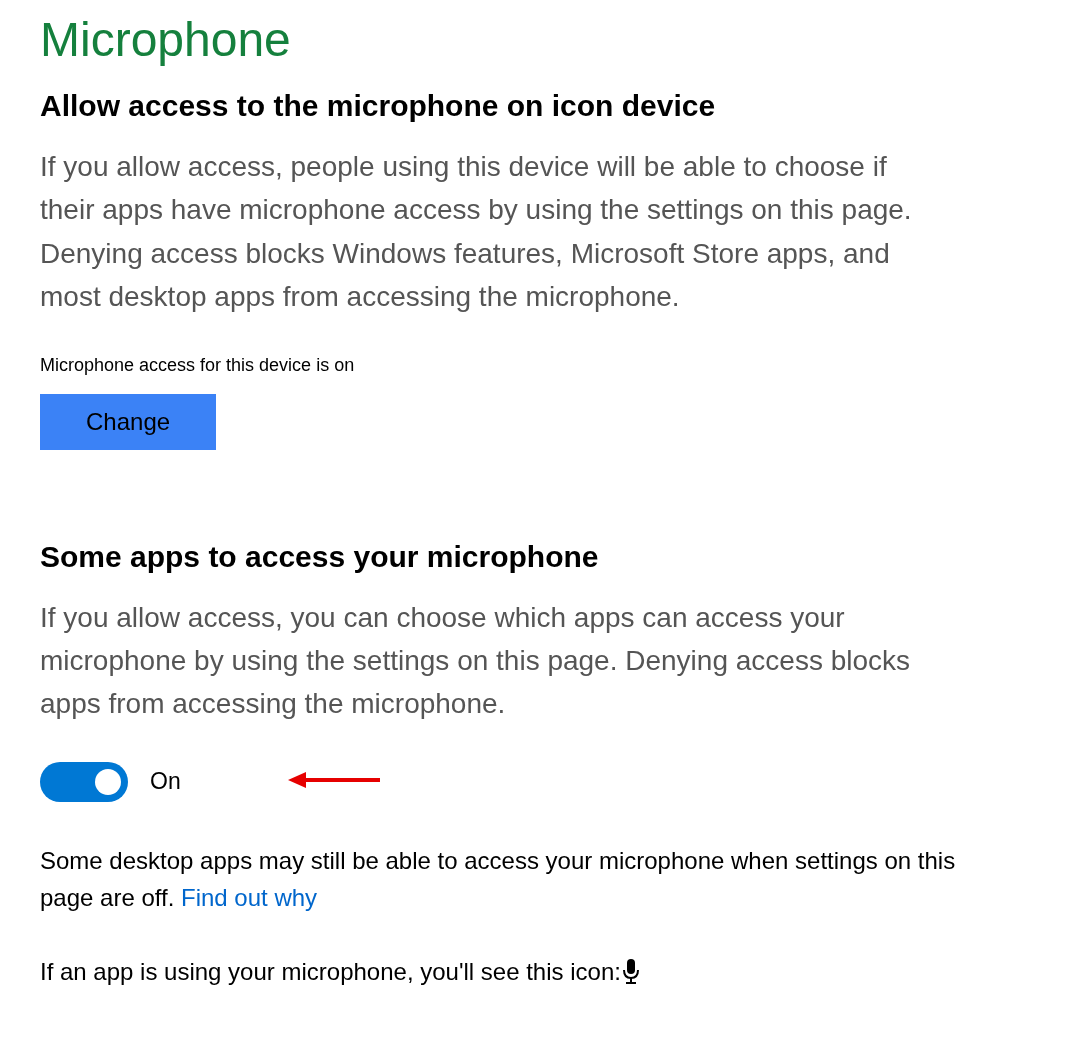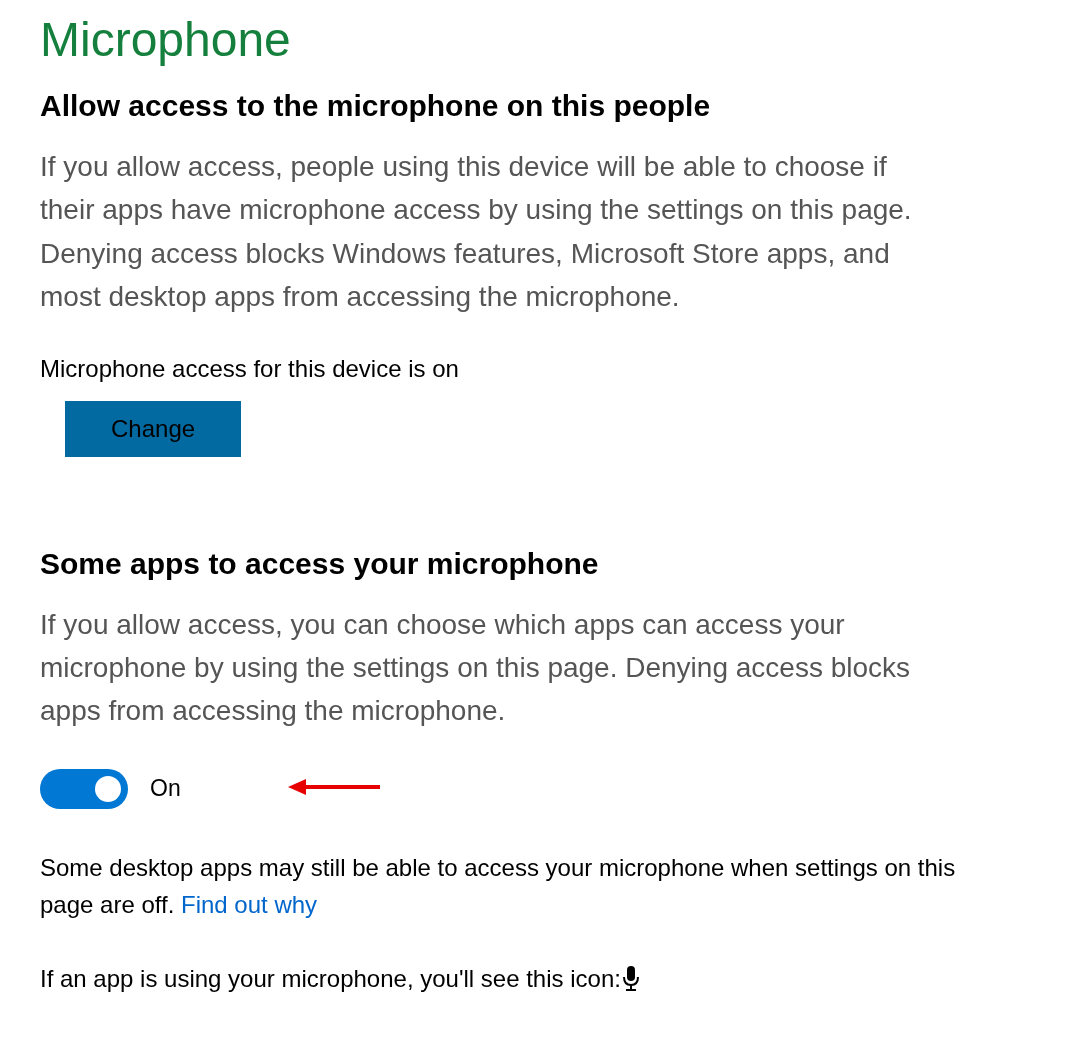--- a/index.html
+++ b/index.html
@@ -28,36 +28,35 @@
     }
     .description {
       font-size: 28px;
       font-weight: 400;
       color: #555;
       line-height: 1.55;
       margin-bottom: 36px;
       max-width: 880px;
     }
     .status-text {
-      font-size: 24px;
+      font-size: 18px;
       font-weight: 400;
       color: #000;
       margin-bottom: 18px;
     }
     .change-button {
       display: inline-block;
-      background: #0369a1;
+      background: #3b82f6;
       border: none;
       padding: 14px 46px;
       font-size: 24px;
       font-family: inherit;
       color: #000;
       cursor: pointer;
       margin-bottom: 90px;
-      margin-left: 25px;
     }
     .toggle-row {
       display: flex;
       align-items: center;
       margin-bottom: 40px;
       position: relative;
     }
     .toggle-switch {
       width: 88px;
       height: 40px;
@@ -110,21 +109,21 @@
       align-items: center;
     }
   </style>
 </head>
 <body>
 
 
 
 <h1 class="page-title">Microphone</h1>
 
-<h2 class="section-heading">Allow access to the microphone on this people</h2>
+<h2 class="section-heading">Allow access to the microphone on icon device</h2>
 
 <p class="description">If you allow access, people using this device will be able to choose if their apps have microphone access by using the settings on this page. Denying access blocks Windows features, Microsoft Store apps, and most desktop apps from accessing the microphone.</p>
 
 <p class="status-text">Microphone access for this device is on</p>
 
 <button class="change-button">Change</button>
 
 <h2 class="section-heading">Some apps to access your microphone</h2>
 
 <p class="description">If you allow access, you can choose which apps can access your microphone by using the settings on this page. Denying access blocks apps from accessing the microphone.</p>

